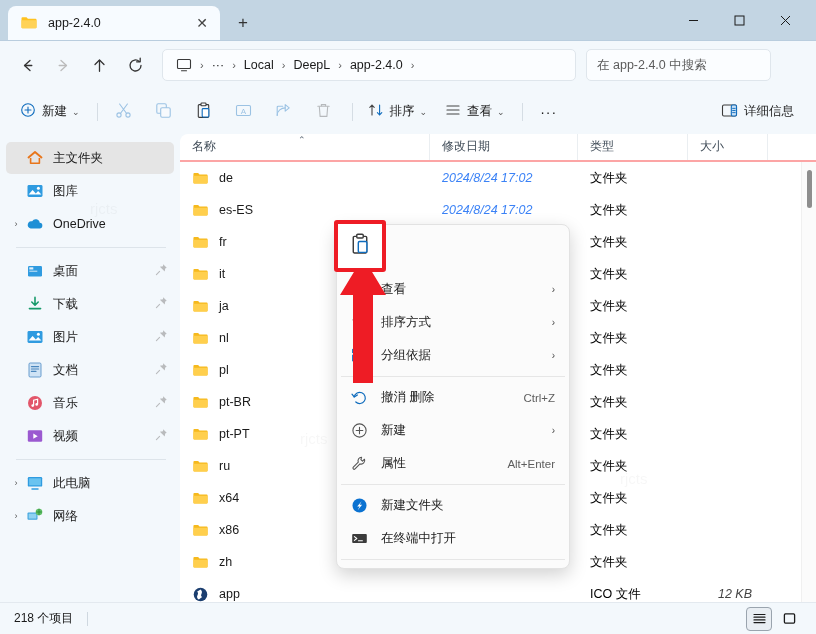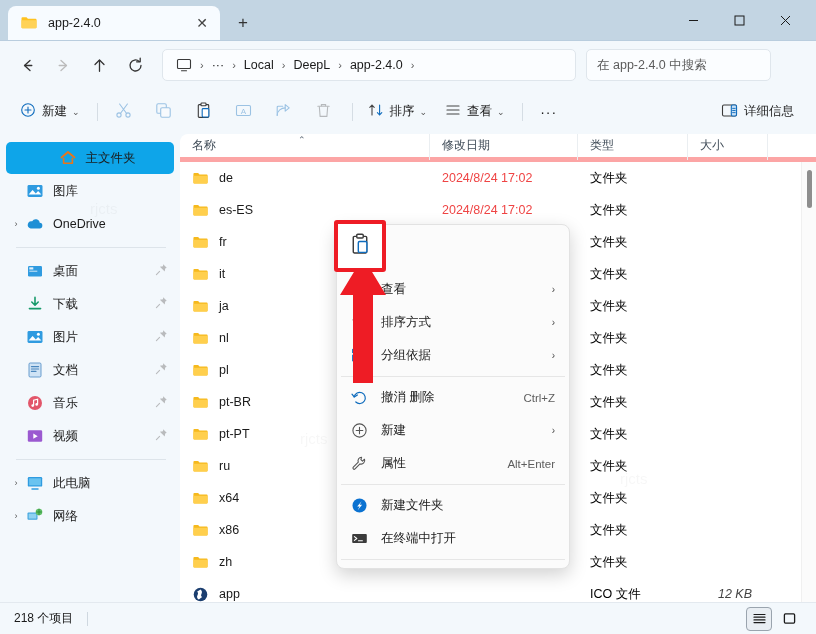--- a/index.html
+++ b/index.html
@@ -113,57 +113,57 @@
   
   .sidebar {
     width: 180px; height: 468px; background: #f3f8fc;
     padding-top: 8px; overflow: hidden; position: relative;
   }
   .navitem {
     display: flex; align-items: center; height: 32px;
     margin: 0 6px 1px 6px; border-radius: 5px; padding-right: 6px;
     position: relative;
   }
-  .navitem.selected { background: #0ea5e9; justify-content: center; }
+  .navitem.selected { background: #e5e5e5; }
   .navitem .twisty {
     width: 20px; flex: none; text-align: center; color: #555; font-size: 9px;
   }
   .navitem .nicon { width: 18px; height: 18px; flex: none; margin-right: 9px; }
   .navitem .nlabel { font-size: 12.5px; color: #1b1b1b; white-space: nowrap; }
   .navitem .pin { margin-left: auto; opacity: .55; }
   .navdivider { height: 1px; background: #dde4ea; margin: 7px 14px 7px 16px; }
 
   
   .filelist {
     flex: 1; height: 468px; background: #ffffff;
     border-top-left-radius: 8px;
     position: relative; overflow: hidden;
   }
   .colheaders {
-    height: 28px; display: flex; align-items: center;
-    border-bottom: 5px solid #fca5a5; position: relative;
+    height: 28px; display: flex; align-items: flex-end;
+    border-bottom: 2px solid #fca5a5; position: relative;
   }
   .colh {
     font-size: 12px; color: #3f4b57; padding-left: 12px;
     height: 28px; display: flex; align-items: center;
     border-right: 1px solid #eaeef1;
   }
   .col-name { width: 250px; }
   .col-date { width: 148px; }
   .col-type { width: 110px; }
   .col-size { width: 80px; }
   .sortmark {
     position: absolute; left: 118px; top: 1px; font-size: 9px; color: #5f6b77;
   }
   .rows { position: relative; }
   .row { height: 32px; display: flex; align-items: center; }
   .cell { font-size: 12.5px; color: #1b1b1b; padding-left: 12px; white-space: nowrap; overflow: hidden; }
   .cell.name { width: 250px; display: flex; align-items: center; }
   .cell.name .ficon { width: 17px; height: 17px; flex: none; margin-right: 10px; }
-  .cell.date { width: 148px; color: #ef4444; }
+  .cell.date { width: 148px; color: #3b82f6; font-style: italic; }
   .cell.type { width: 110px; color: #000000; }
   .cell.size { width: 80px; color: #444; text-align: right; padding-left: 0; padding-right: 16px; font-style: italic; }
 
   .vscroll {
     position: absolute; right: 0; top: 28px; width: 15px; bottom: 0;
     background: #fbfbfb; border-left: 1px solid #f0f0f0;
   }
   .vthumb {
     position: absolute; left: 5px; top: 8px; width: 5px; height: 38px;
     background: #8e8e8e; border-radius: 3px;

